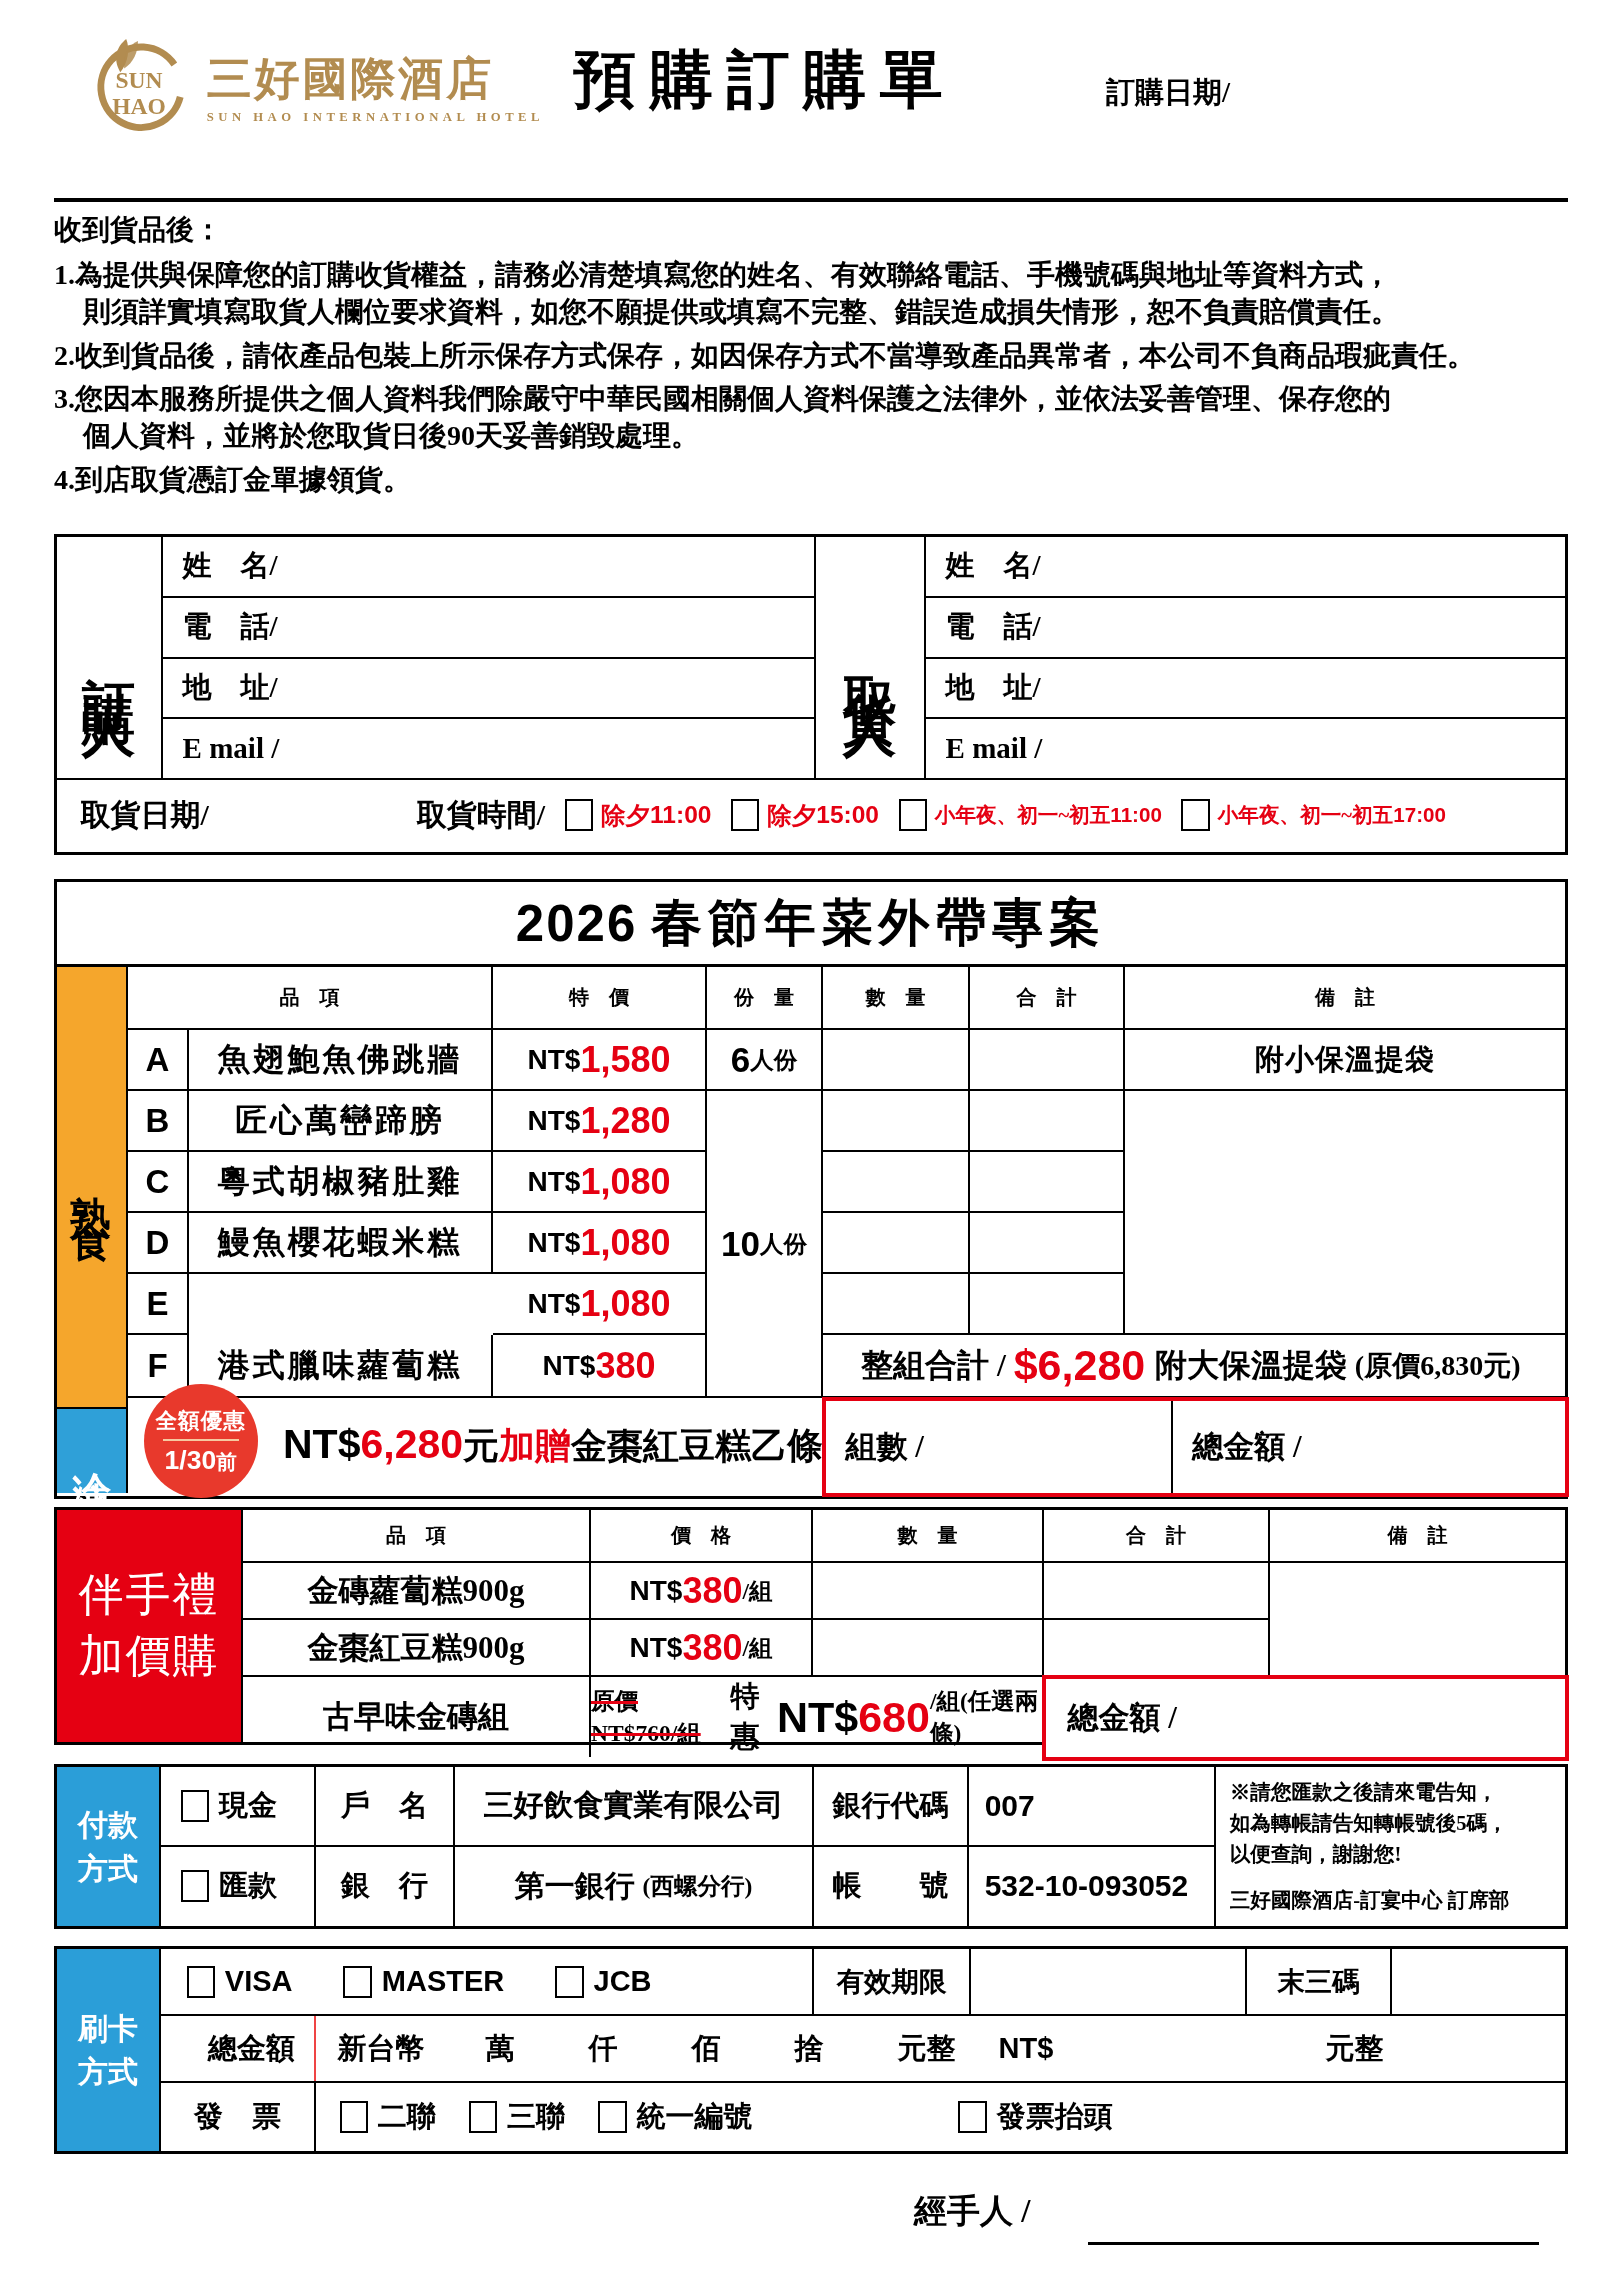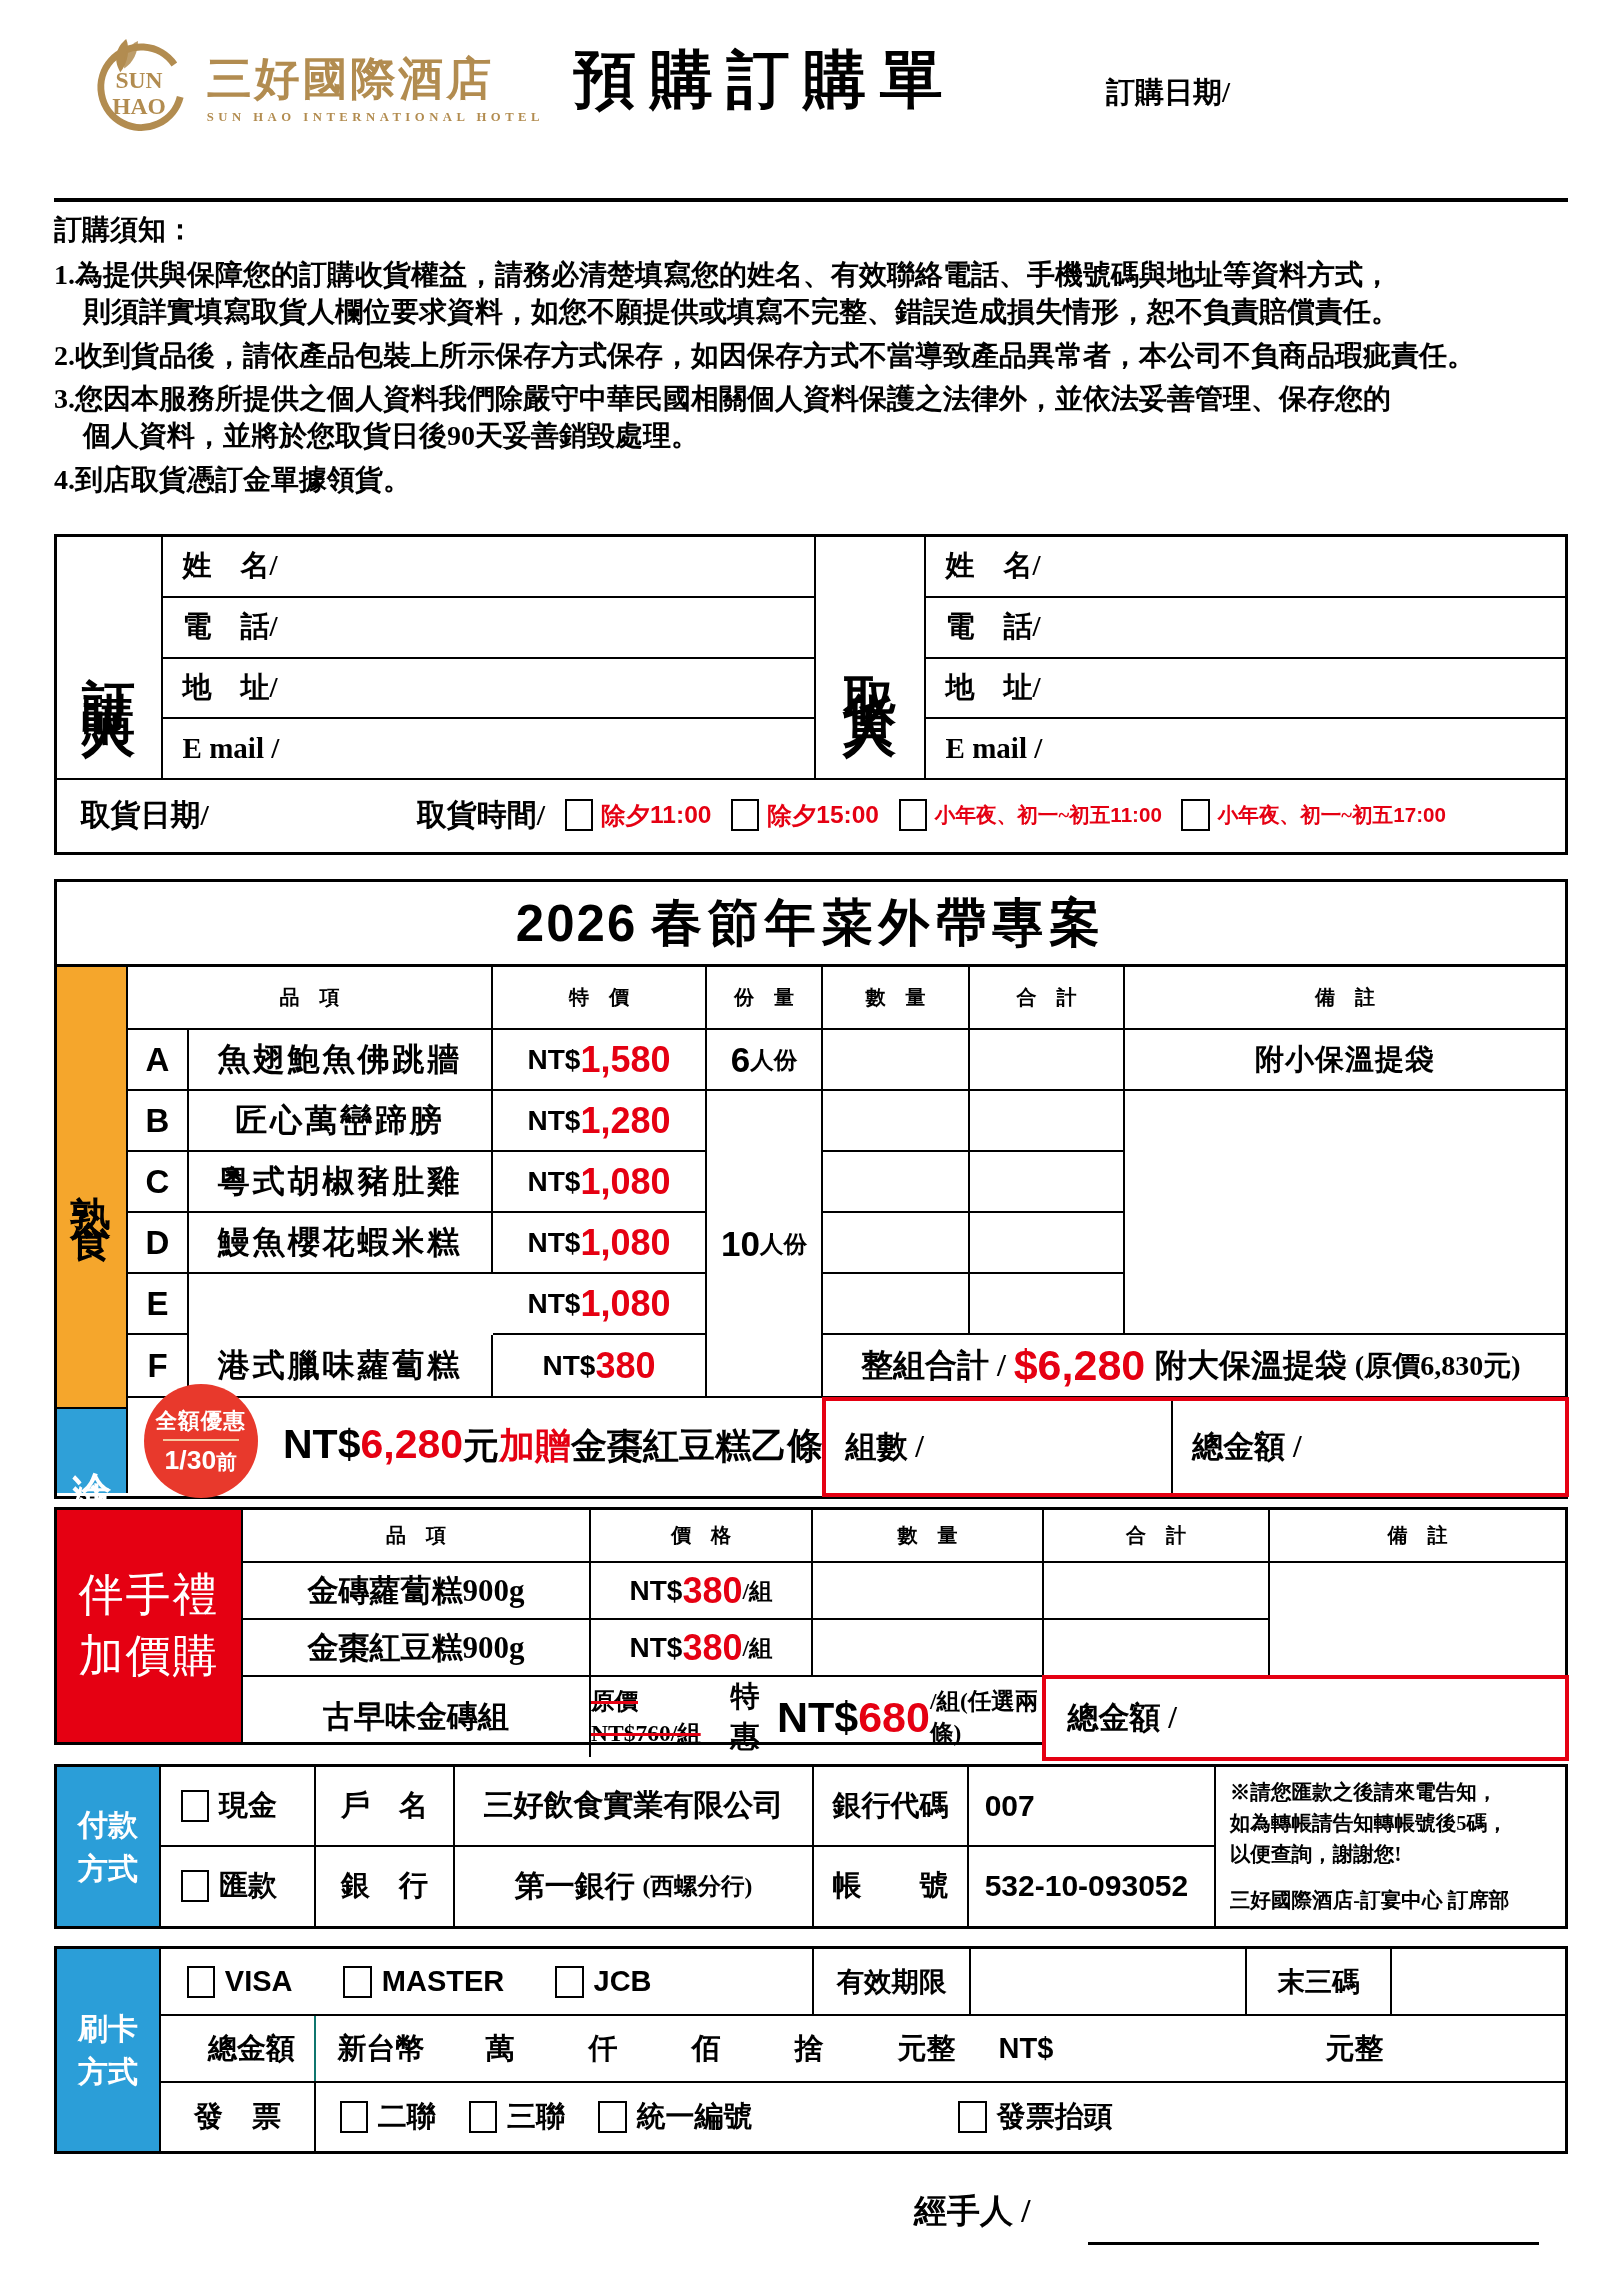--- a/index.html
+++ b/index.html
@@ -159,21 +159,21 @@
     <div class="hdr-brand">
       <div class="brand-zh">三好國際酒店</div>
       <div class="brand-en">SUN HAO INTERNATIONAL HOTEL</div>
     </div>
   </div>
   <div class="hdr-title">預購訂購單</div>
   <div class="hdr-date">訂購日期/</div>
   <div class="hdr-rule"></div>
 
   <div class="notices">
-    <div class="nhead">訂購須知：</div>
+    <div class="nhead">收到貨品後：</div>
     <div class="nitem">
       <div>1.為提供與保障您的訂購收貨權益，請務必清楚填寫您的姓名、有效聯絡電話、手機號碼與地址等資料方式，</div>
       <div class="cont">則須詳實填寫取貨人欄位要求資料，如您不願提供或填寫不完整、錯誤造成損失情形，恕不負責賠償責任。</div>
     </div>
     <div class="nitem">2.收到貨品後，請依產品包裝上所示保存方式保存，如因保存方式不當導致產品異常者，本公司不負商品瑕疵責任。</div>
     <div class="nitem">
       <div>3.您因本服務所提供之個人資料我們除嚴守中華民國相關個人資料保護之法律外，並依法妥善管理、保存您的</div>
       <div class="cont">個人資料，並將於您取貨日後90天妥善銷毀處理。</div>
     </div>
     <div class="nitem">4.到店取貨憑訂金單據領貨。</div>
@@ -426,21 +426,21 @@
             <span class="cclab">MASTER</span>
           <span class="cb"></span>
             <span class="cclab">JCB</span>
         </div>
         <div class="ccell c-exp" style="border-right:2px solid #000;border-left:2px solid #000;">有效期限</div>
         <div class="ccell c-blank1" style="border-right:2px solid #000;"></div>
         <div class="ccell c-cvc" style="border-right:2px solid #000;">末三碼</div>
         <div class="ccell c-blankend"></div>
       </div>
       <div class="c-row c-row2">
-        <div class="ccell c-lab" style="border-right:2px solid #0f766e;padding-left:28px;">總金額</div>
+        <div class="ccell c-lab" style="border-right:2px solid #ef4444;padding-left:28px;">總金額</div>
         <div class="c-amount">
           <span class="cur">新台幣</span>
           <span class="dig">萬</span>
           <span class="dig">仟</span>
           <span class="dig">佰</span>
           <span class="dig">捨</span>
           <span class="dlast">元整</span>
           <span class="cnt">NT$</span>
           <span>元整</span>
         </div>

